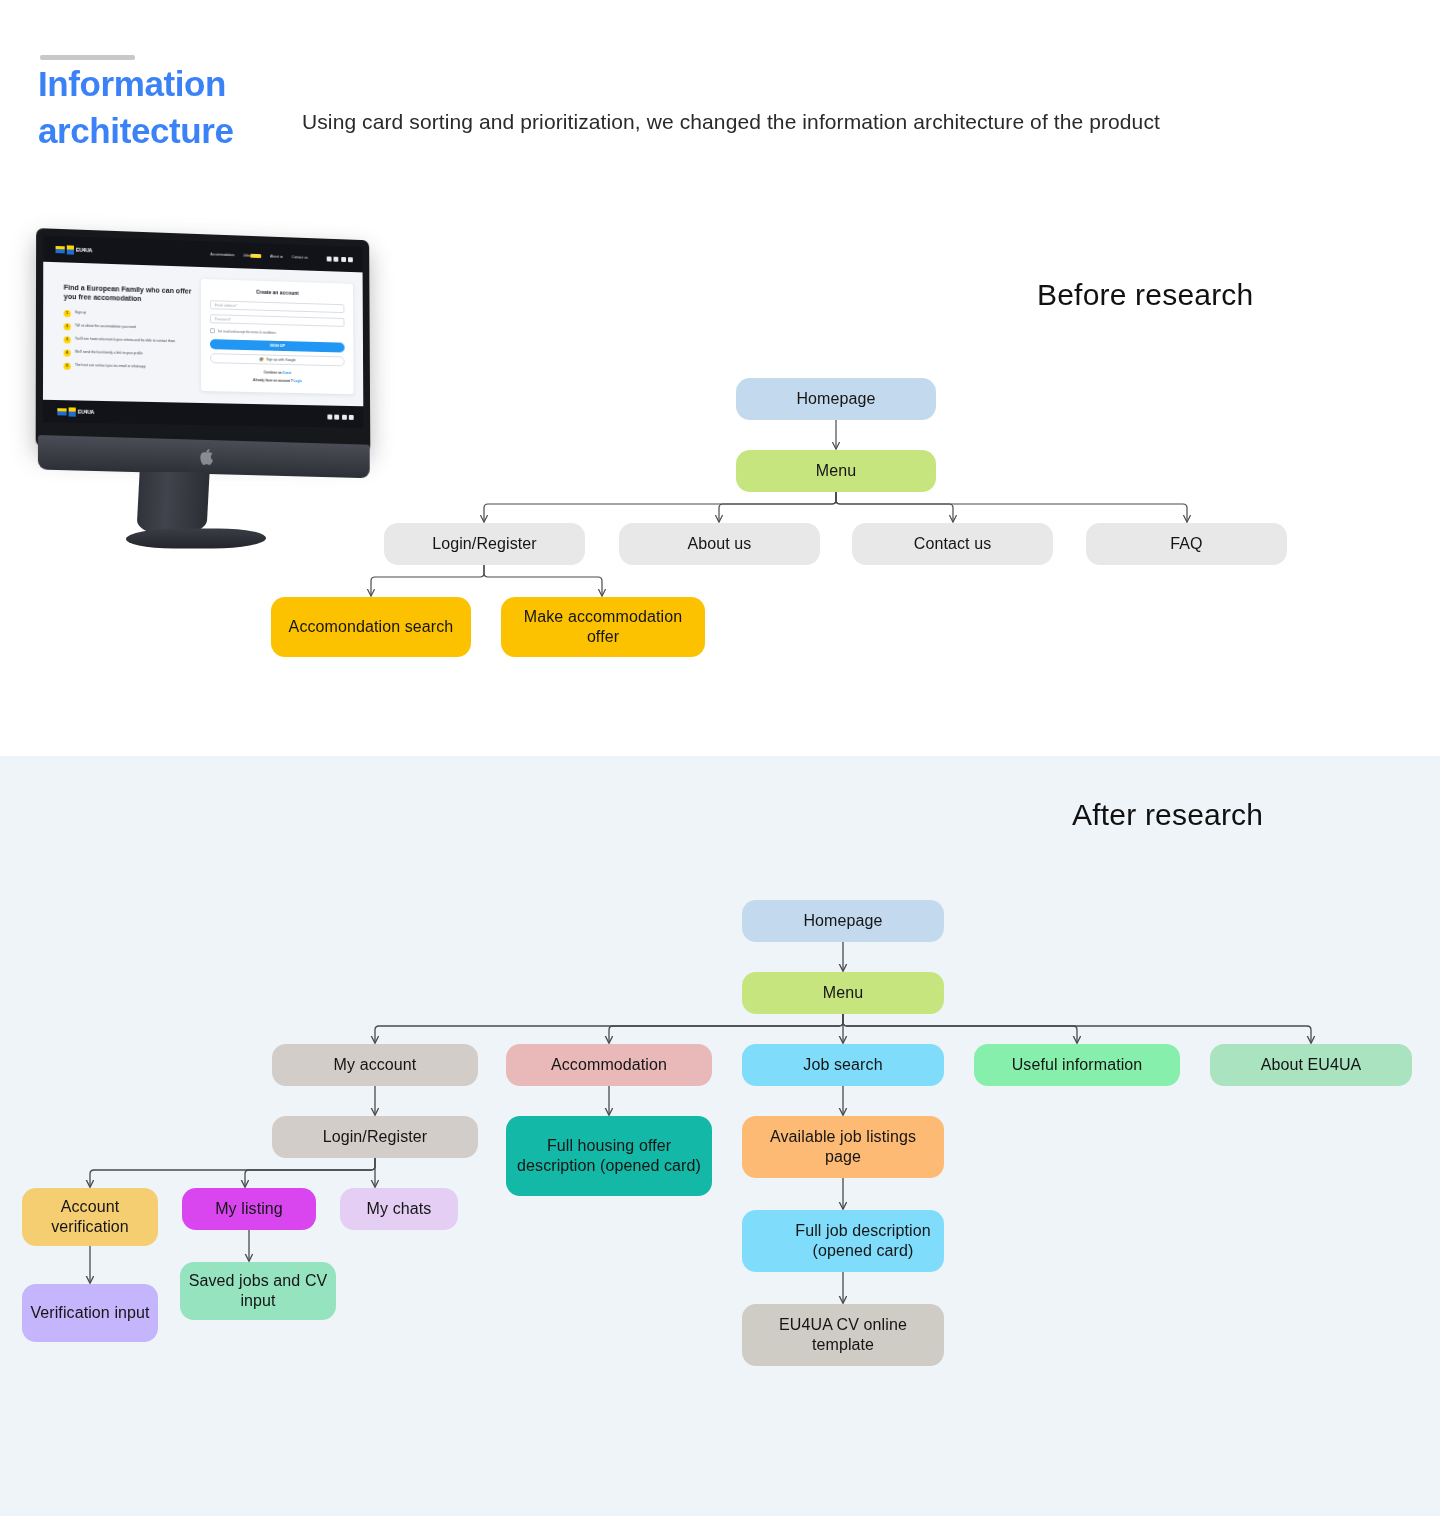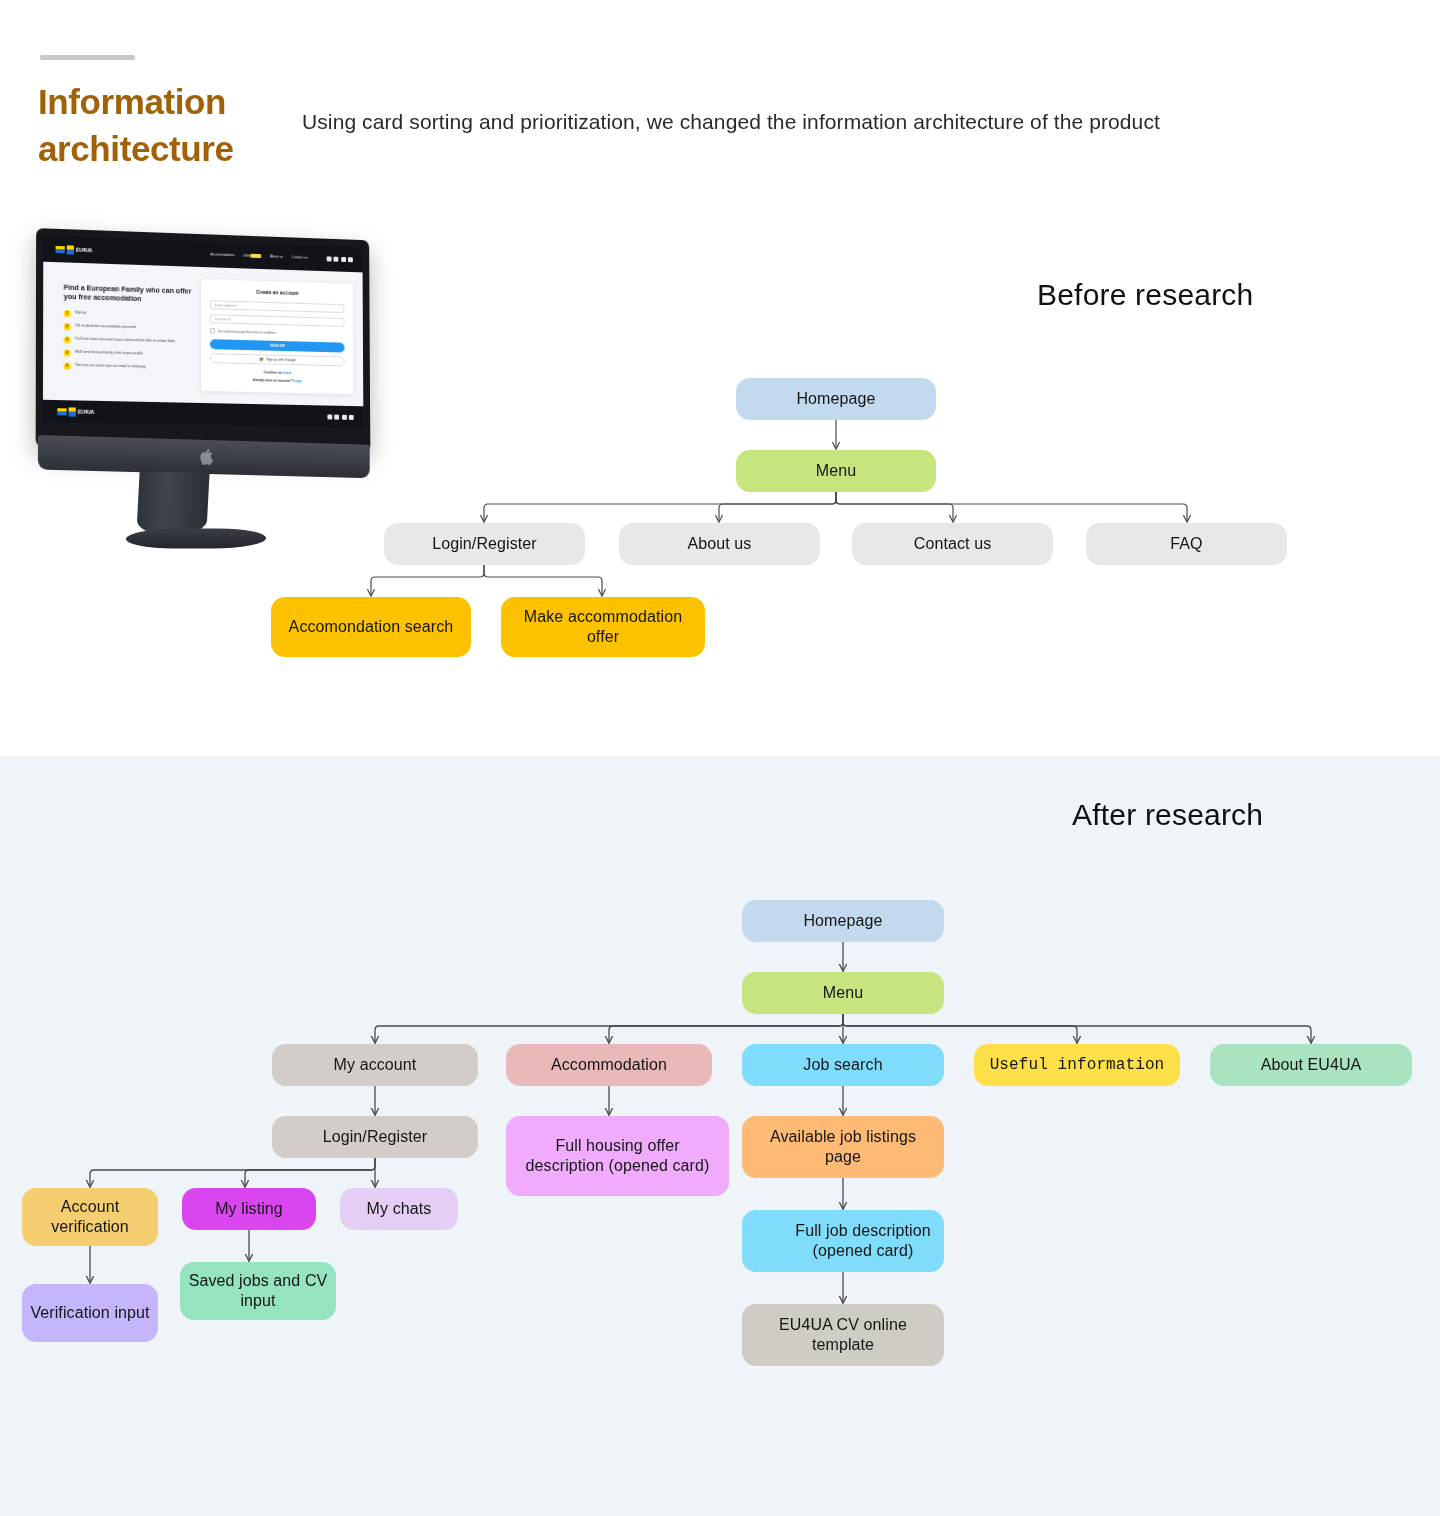--- a/index.html
+++ b/index.html
@@ -22,24 +22,24 @@
     width: 1440px; height: 760px;
     background: #eef4f8;
   }
 
   
   .rule {
     position: absolute; left: 40px; top: 55px;
     width: 95px; height: 5px; background: #c8c8c8; border-radius: 2px;
   }
   .page-title {
-    position: absolute; left: 38px; top: 78px;
+    position: absolute; left: 38px; top: 60px;
     width: 280px;
     font-size: 35px; font-weight: 700; line-height: 1.35;
-    letter-spacing: -0.4px; color: #a16207;
+    letter-spacing: -0.4px; color: #3b82f6;
   }
   .page-subtitle {
     position: absolute; left: 302px; top: 110px;
     font-size: 21px; color: #2a2a2a; font-weight: 400;
     letter-spacing: 0.1px;
   }
 
   
   .sec-heading {
     position: absolute;
@@ -362,30 +362,30 @@
     </div>
     <div class="node" style="left: 272px; top: 288px; width: 206px; height: 42px; background: rgb(211, 205, 201);">
       <span>My account</span>
     </div>
     <div class="node" style="left: 506px; top: 288px; width: 206px; height: 42px; background: rgb(233, 184, 184);">
       <span>Accommodation</span>
     </div>
     <div class="node" style="left: 742px; top: 288px; width: 202px; height: 42px; background: rgb(127, 220, 251);">
       <span>Job search</span>
     </div>
-    <div class="node" style="left: 974px; top: 288px; width: 206px; height: 42px; background: #fde047; font-family: Liberation Mono, monospace;">
+    <div class="node" style="left: 974px; top: 288px; width: 206px; height: 42px; background: #86efac;">
       <span>Useful information</span>
     </div>
     <div class="node" style="left: 1210px; top: 288px; width: 202px; height: 42px; background: rgb(169, 227, 191);">
       <span>About EU4UA</span>
     </div>
     <div class="node" style="left: 272px; top: 360px; width: 206px; height: 42px; background: rgb(211, 205, 201);">
       <span>Login/Register</span>
     </div>
-    <div class="node" style="left: 506px; top: 360px; width: 223px; height: 80px; background: #f0abfc;">
+    <div class="node" style="left: 506px; top: 360px; width: 206px; height: 80px; background: #14b8a6;">
       <span>Full housing offer description (opened card)</span>
     </div>
     <div class="node" style="left: 742px; top: 360px; width: 202px; height: 62px; background: #fdba74;">
       <span>Available job listings page</span>
     </div>
     <div class="node" style="left: 22px; top: 432px; width: 136px; height: 58px; background: rgb(245, 206, 114);">
       <span>Account verification</span>
     </div>
     <div class="node" style="left: 182px; top: 432px; width: 134px; height: 42px; background: #d946ef;">
       <span>My listing</span>

